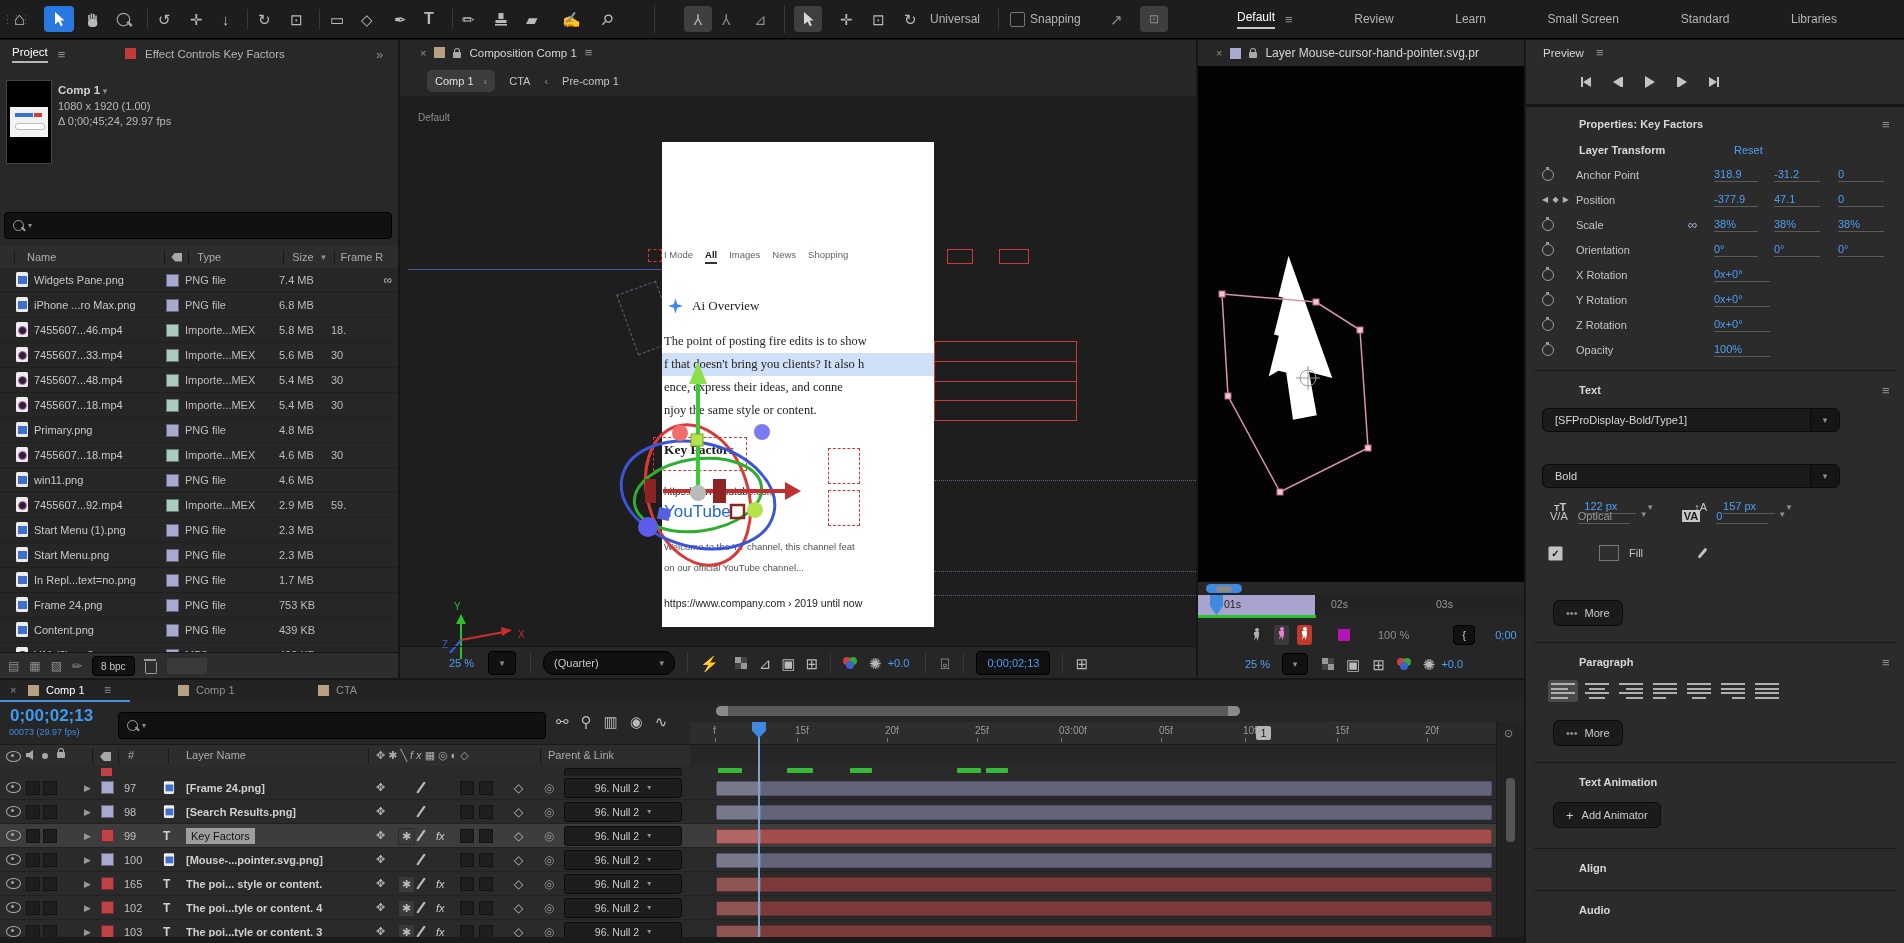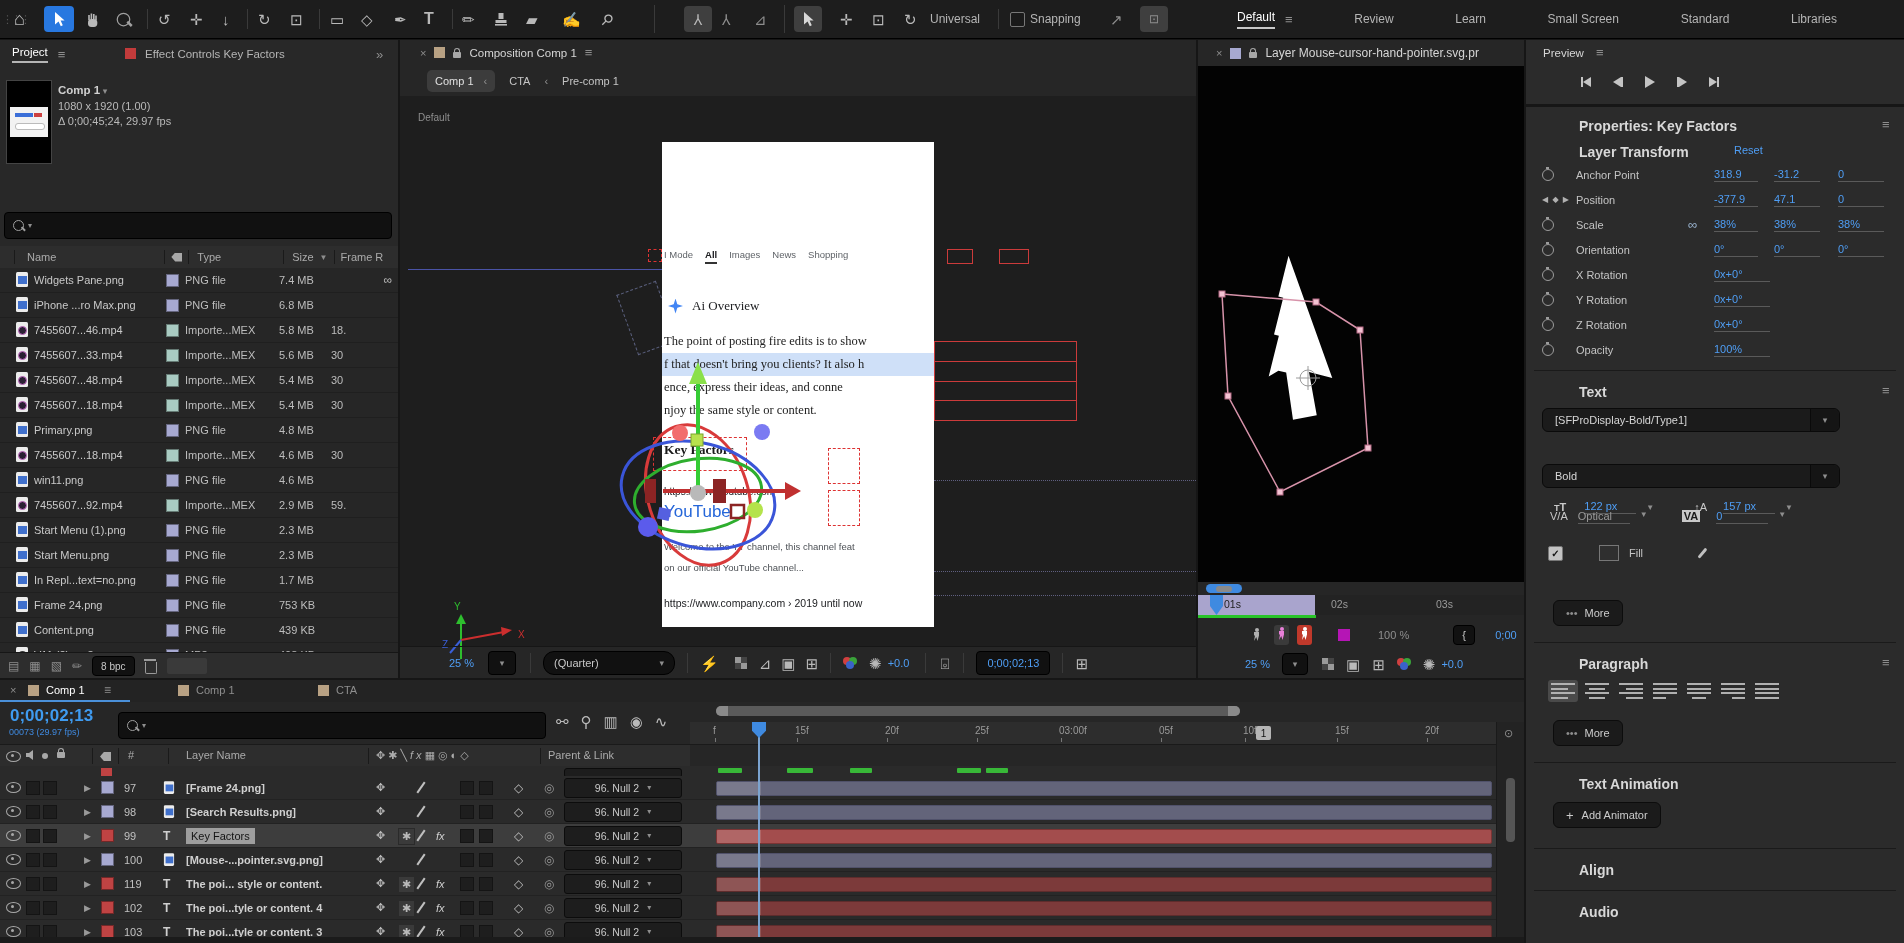--- a/index.html
+++ b/index.html
@@ -70,21 +70,21 @@
   .crumb-chip{background:#3c3c3c;border-radius:5px;height:22px;display:flex;align-items:center;padding:0 8px;color:#e0e0e0;}
   .mock{position:absolute;background:#fff;overflow:visible;font-family:"Liberation Serif",serif;color:#222;}
   .mock .sans{font-family:"Liberation Sans",sans-serif;}
   .mocktabs span{margin-right:12px;color:#5f6368;font-family:"Liberation Sans",sans-serif;font-size:9.5px;}
   .mocktabs span:nth-child(2){color:#202124;font-weight:bold;border-bottom:2px solid #333;padding-bottom:2px;}
   .star4{width:15px;height:15px;background:#4285f4;display:inline-block;clip-path:polygon(50% 0,62% 38%,100% 50%,62% 62%,50% 100%,38% 62%,0 50%,38% 38%);}
   .redbox{position:absolute;border:1px solid #cc3b3b;}
   .redbox-d{position:absolute;border:1px dashed #dd3333;}
   .dotline{position:absolute;border-top:1px dotted rgba(150,150,210,.55);height:0;}
   
-  .sec-h{font-weight:bold;color:#d8d8d8;font-size:14px;padding-left:36px;}
+  .sec-h{font-weight:bold;color:#d8d8d8;font-size:11px;padding-left:36px;}
   .trow{position:relative;height:25px;display:flex;align-items:center;}
   .trow .lab{width:112px;color:#c4c4c4;}
   .trow .icell{width:34px;display:flex;align-items:center;gap:2px;}
   .trow .linkc{width:26px;color:#9ab4d0;font-size:13px;visibility:hidden;}
   .trow .v{width:60px;}
   .trow3:nth-child(2) .stopwatch{display:none;}
   .trow3 .keynav{display:none;font-size:8px;color:#b0b0b0;letter-spacing:1px;}
   .trow3:nth-child(2) .keynav{display:inline;}
   .trow3:nth-child(3) .linkc{visibility:visible;}
   .ddchip{background:#1b1b1b;border:1px solid #0a0a0a;border-radius:6px;height:22px;display:flex;align-items:center;color:#d6d6d6;position:relative;}
@@ -1136,21 +1136,21 @@
         <span class="c-b1">
             <span class="cbox"></span>
           </span>
         <span class="c-b2">
             <span class="cbox"></span>
           </span>
         <span class="c-arr">▶</span>
         <span class="c-sw">
             <span class="sw"></span>
           </span>
-        <span class="c-num">119</span>
+        <span class="c-num">165</span>
 
         <span class="c-ico t-ico">T</span>
         <span class="c-name">
             <b>The poi... style or content.</b>
           </span>
         <span class="c-s1 ic" style="font-size:11px">✥</span>
         <span class="c-s2 swx ic" style="font-size:11px;background:#3a3a3a;border:1px solid #2a2a2a;width:15px;height:15px;top:4px">✱</span>
         <span class="c-s3">
             <i style="display:block;width:2px;height:13px;background:#c0c0c0;transform:rotate(35deg)"></i>
           </span>

